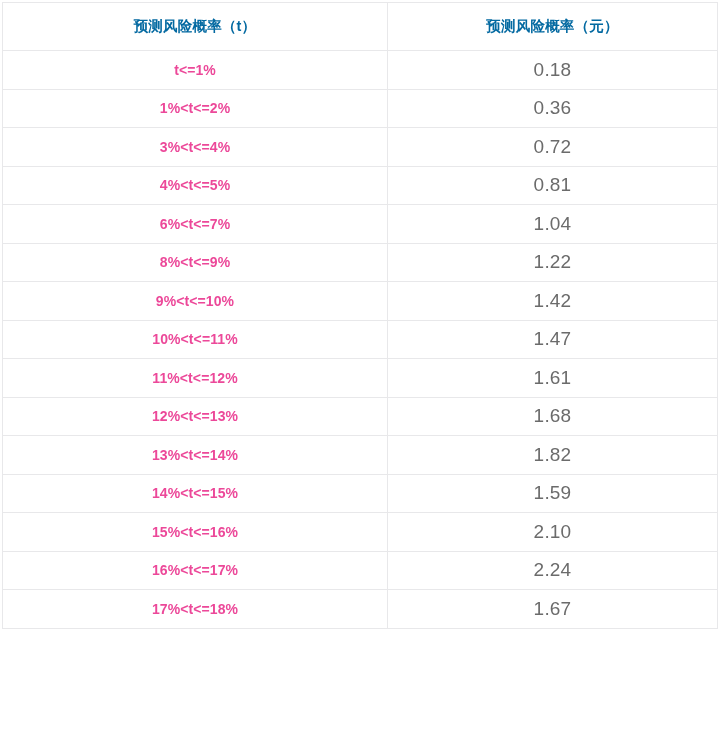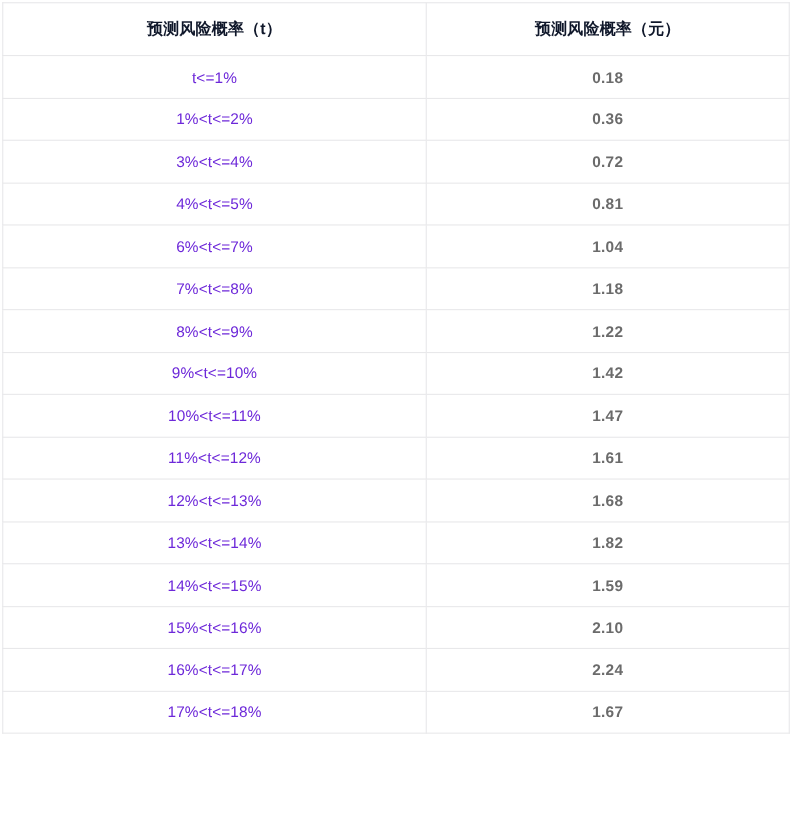--- a/index.html
+++ b/index.html
@@ -40,36 +40,36 @@
     border-bottom: 1px solid #e8e8ea;
     text-align: center;
     vertical-align: middle;
     padding: 0;
   }
 
   .price-table thead th {
     height: 47px;
     font-size: 14.5px;
     font-weight: bold;
-    color: #0f172a;
+    color: #0369a1;
     letter-spacing: 0.2px;
   }
 
   .price-table tbody td {
     height: 37.5px;
   }
   .cell-range {
     font-size: 14px;
-    font-weight: normal;
-    color: #6d28d9;
+    font-weight: bold;
+    color: #ec4899;
     letter-spacing: 0.1px;
   }
   .cell-price {
-    font-size: 14px;
-    font-weight: bold;
+    font-size: 19px;
+    font-weight: normal;
     color: #6b6b6b;
     letter-spacing: 0.2px;
   }
 </style>
 </head>
 <body>
 
 <div class="page">
   <table class="price-table">
     <colgroup>
@@ -95,24 +95,20 @@
           <td class="cell-range">3%&lt;t&lt;=4%</td>
           <td class="cell-price">0.72</td>
         </tr>
         <tr>
           <td class="cell-range">4%&lt;t&lt;=5%</td>
           <td class="cell-price">0.81</td>
         </tr>
         <tr>
           <td class="cell-range">6%&lt;t&lt;=7%</td>
           <td class="cell-price">1.04</td>
-        </tr>
-        <tr>
-          <td class="cell-range">7%&lt;t&lt;=8%</td>
-          <td class="cell-price">1.18</td>
         </tr>
         <tr>
           <td class="cell-range">8%&lt;t&lt;=9%</td>
           <td class="cell-price">1.22</td>
         </tr>
         <tr>
           <td class="cell-range">9%&lt;t&lt;=10%</td>
           <td class="cell-price">1.42</td>
         </tr>
         <tr>

